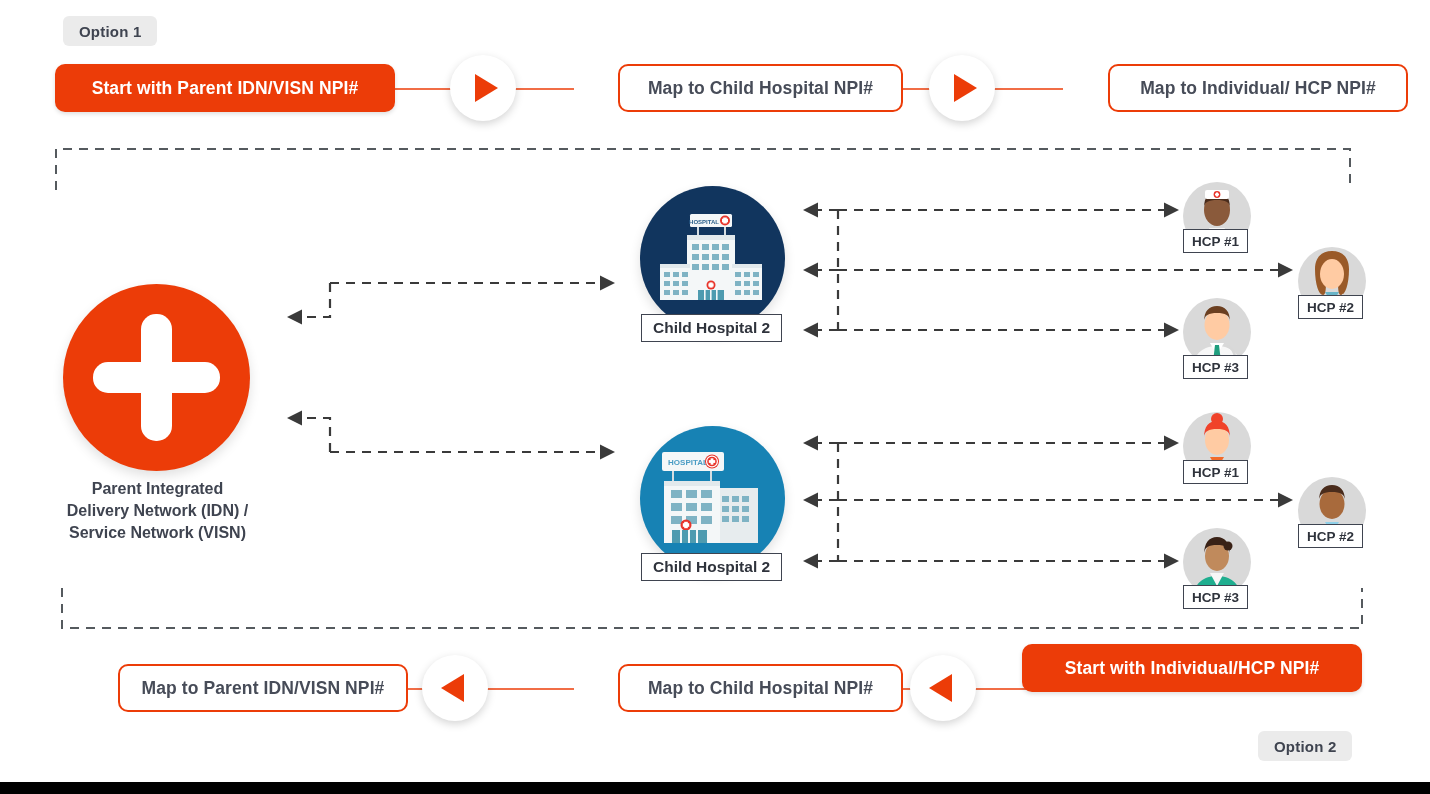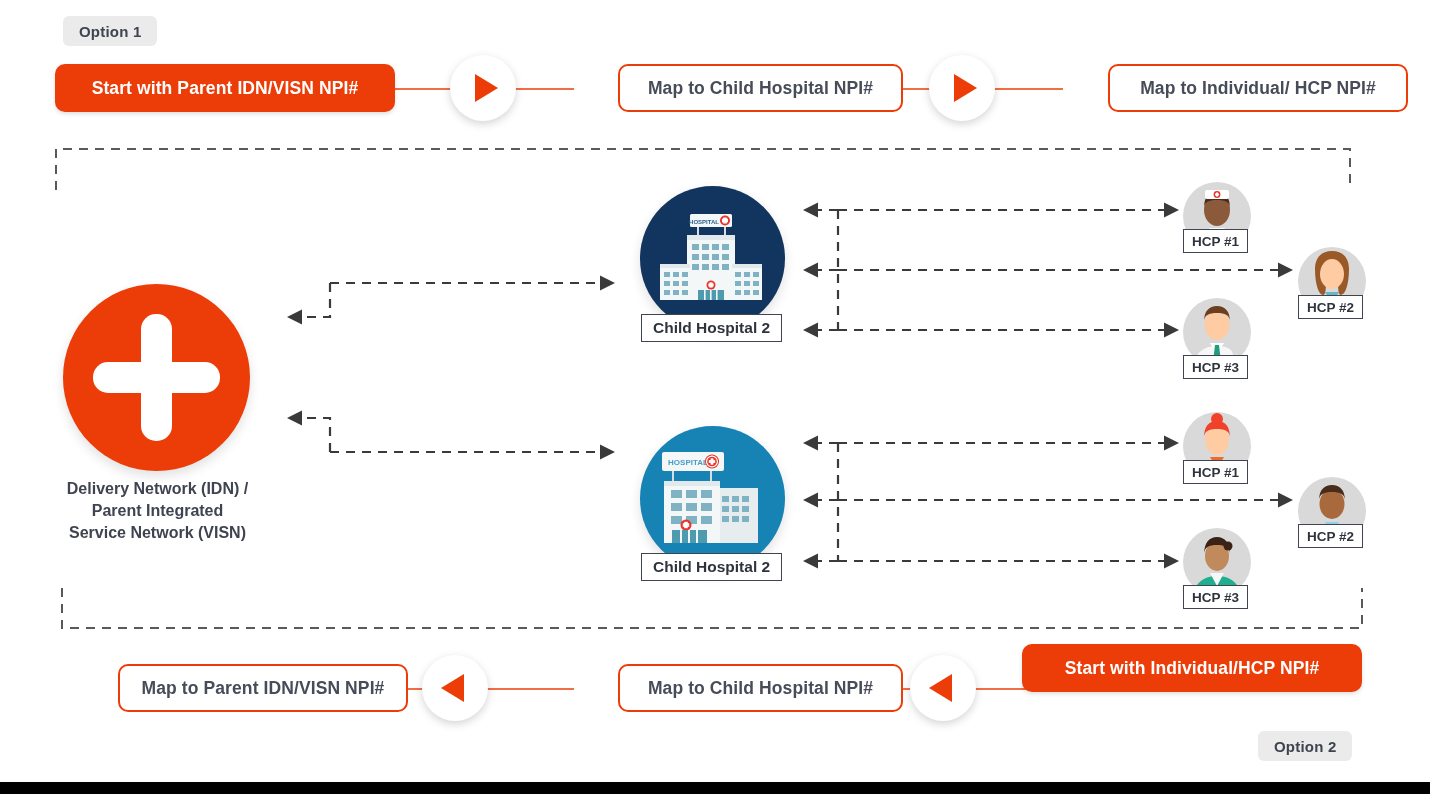--- a/index.html
+++ b/index.html
@@ -186,22 +186,22 @@
     </div>
   <div class="play-circle" id="play-2">
       <div class="tri-right"></div>
     </div>
 
   <div id="parent-node">
     <div class="bar-h"></div>
     <div class="bar-v"></div>
   </div>
   <div id="parent-caption">
+    <div>Parent Integrated</div>
     <div>Delivery Network (IDN) /</div>
-    <div>Parent Integrated</div>
     <div>Service Network (VISN)</div>
   </div>
 
   <div class="hosp-circle" id="hosp1-circle">
     <svg viewBox="0 0 145 145" width="145" height="145">
 
       <rect x="50" y="28" width="42" height="13" rx="1.5" fill="#f4f7f8"></rect>
       <text x="64" y="38" font-family="Liberation Sans, sans-serif" font-size="6" font-weight="bold" fill="#2a5f8a" text-anchor="middle">HOSPITAL</text>
       <circle cx="85" cy="34.5" r="5" fill="#e8342a"></circle>
       <rect x="83.2" y="31.5" width="3.6" height="6" fill="#fff"></rect>

